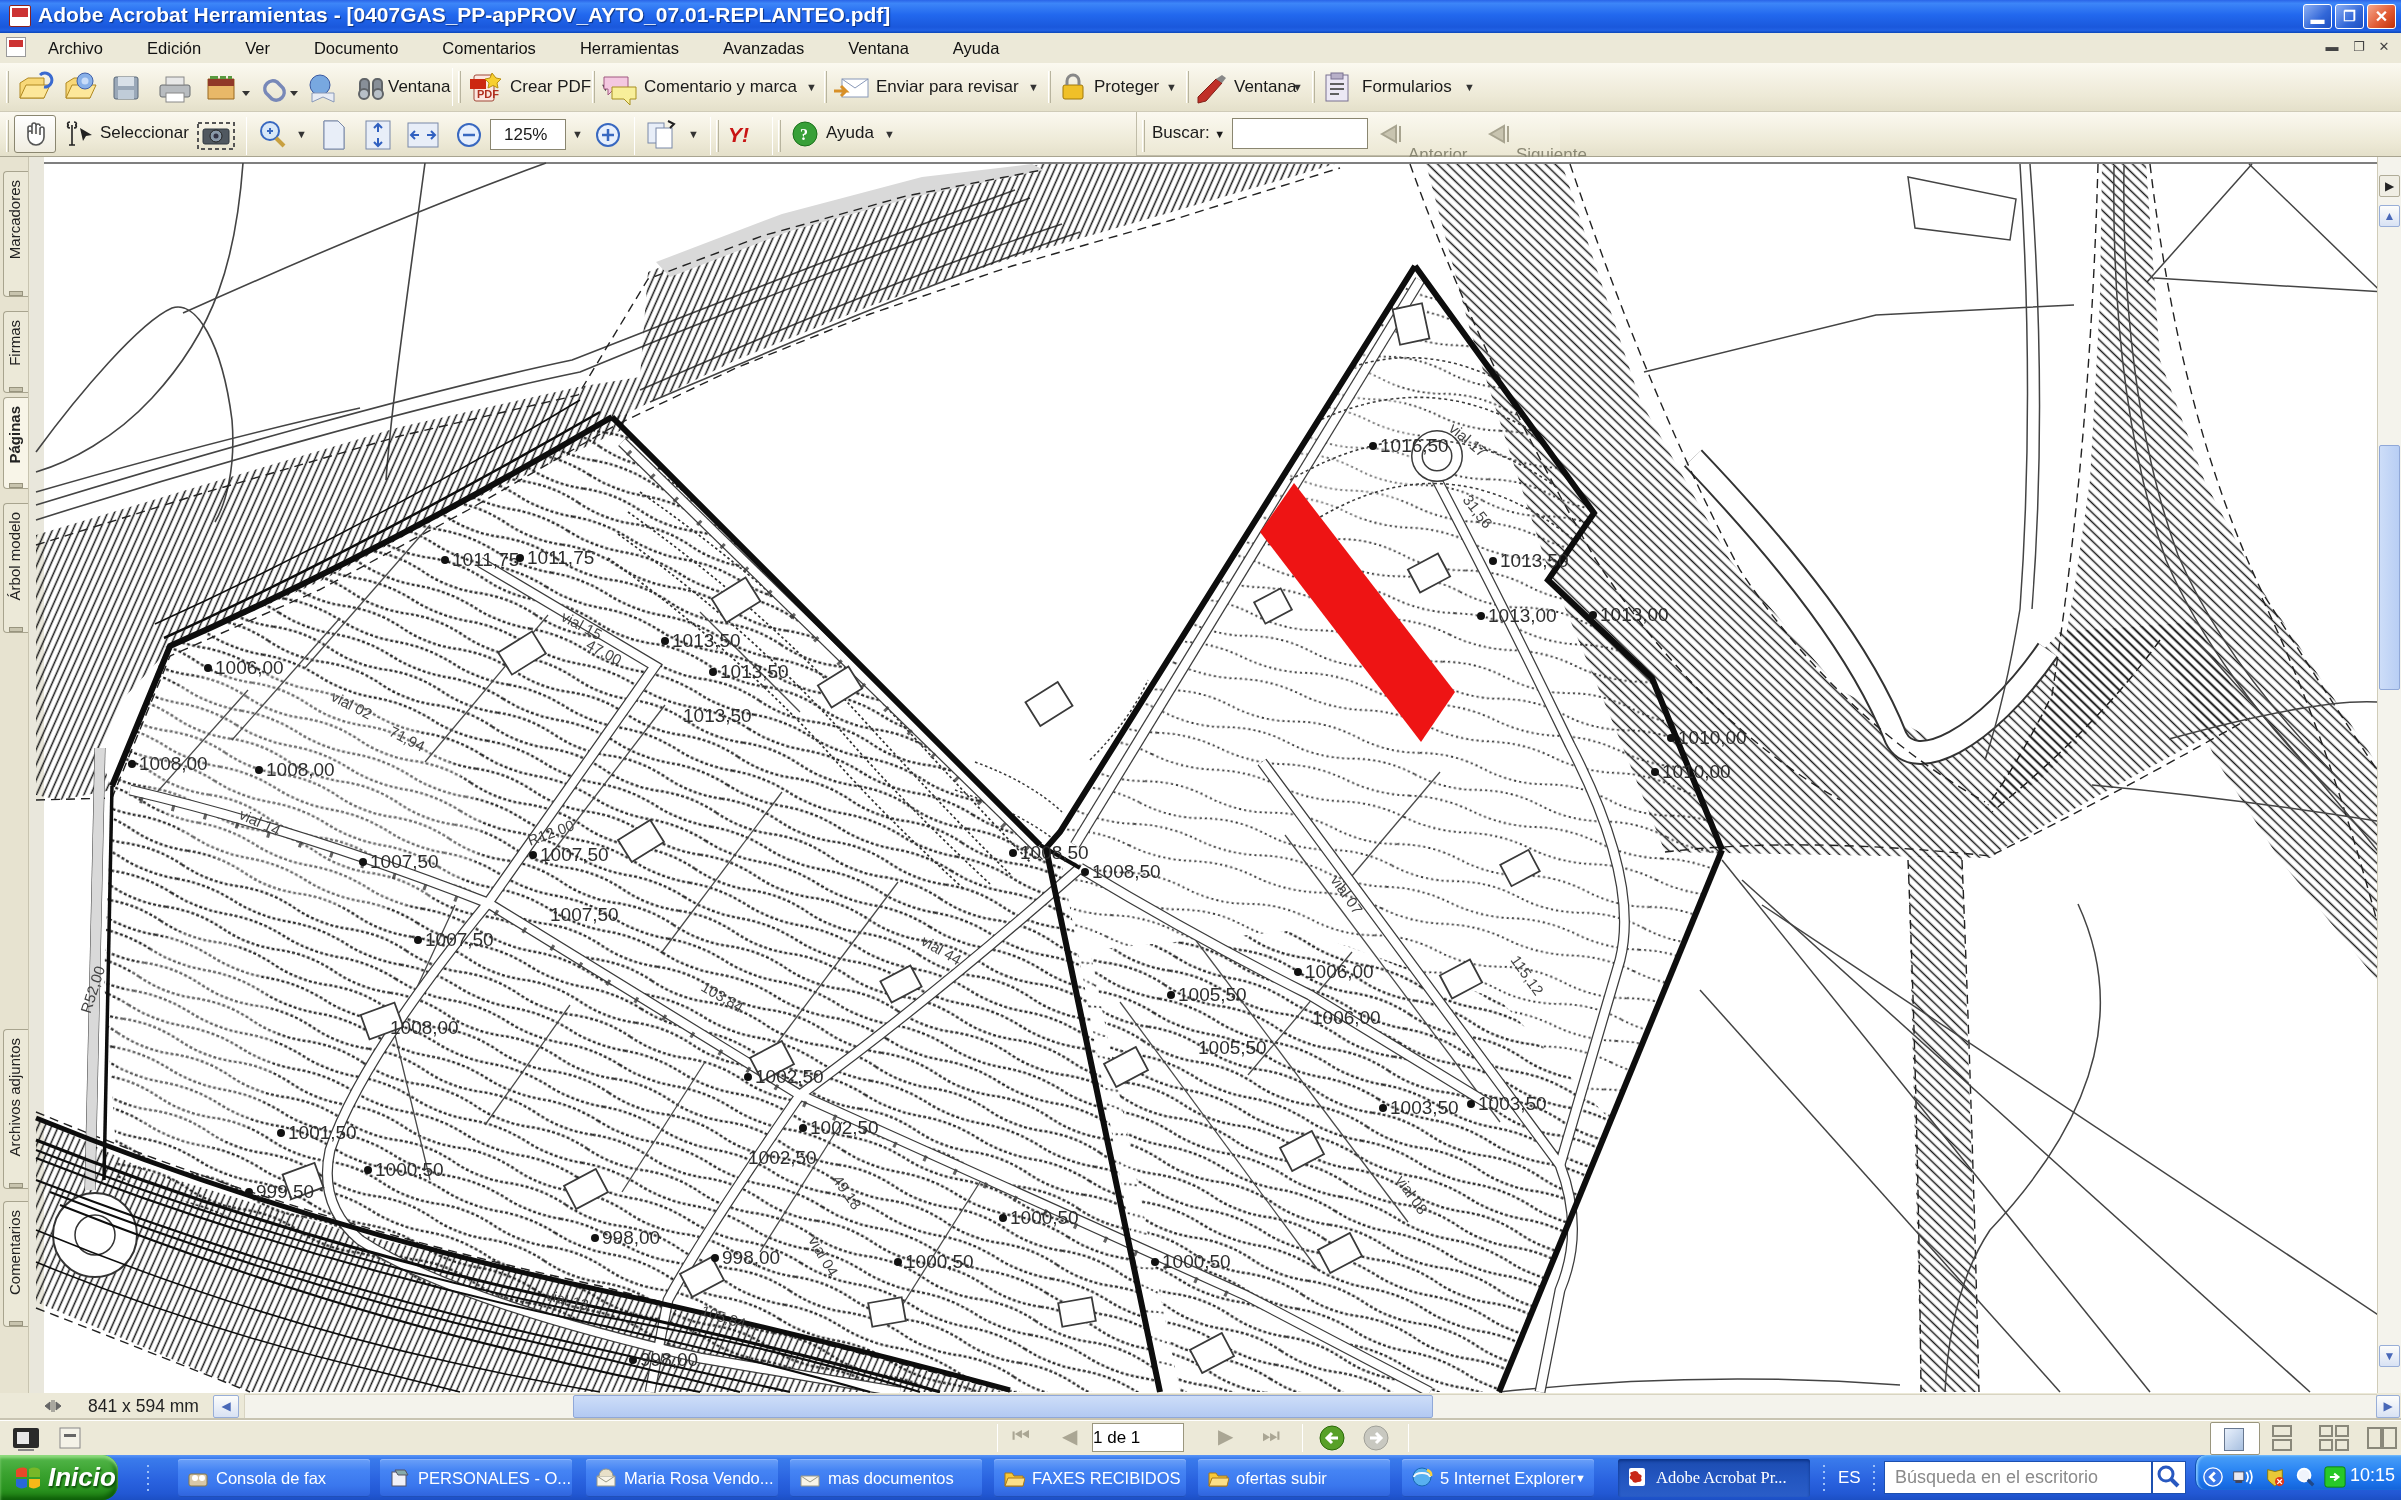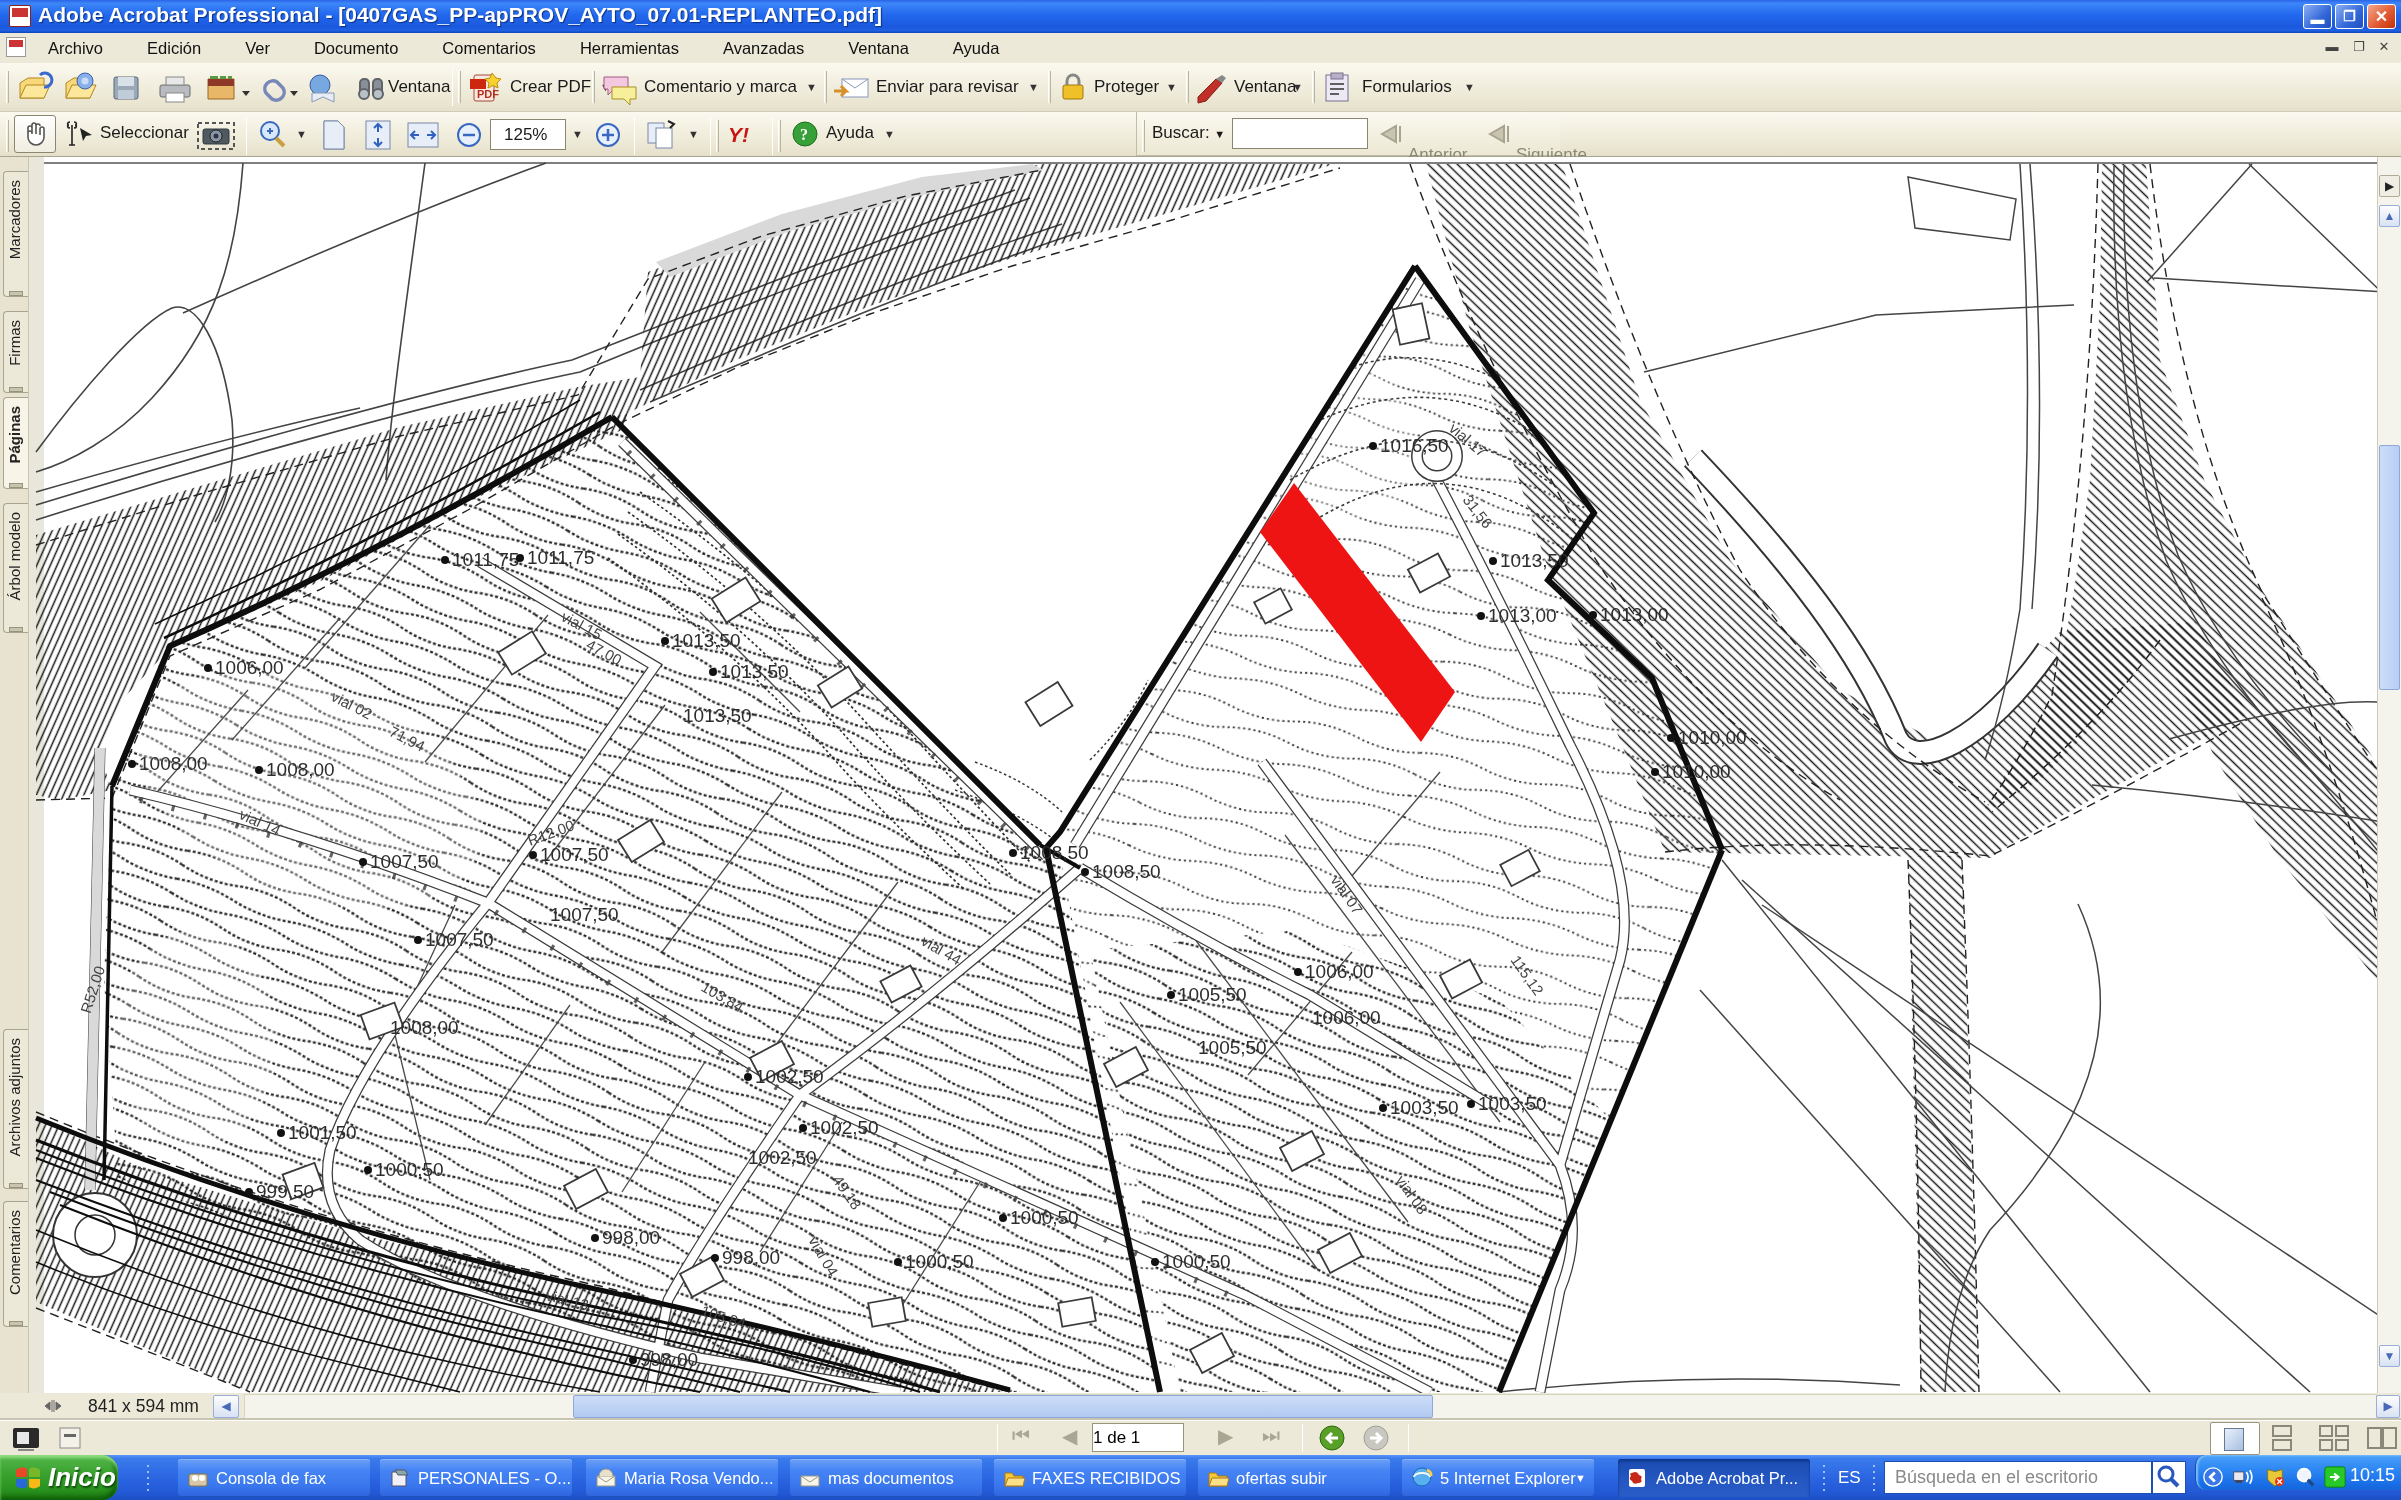--- a/index.html
+++ b/index.html
@@ -46,41 +46,41 @@
 #status1{position:absolute;left:0;top:1393px;width:2401px;height:27px;background:#ece9d8;font-size:17.5px;color:#222;padding-left:29px;}
 #htrack{position:absolute;left:244px;top:1px;width:2133px;height:25px;background:#f4f3ec;border:1px solid #d8d4c2;}
 #hthumb{position:absolute;left:573px;top:2px;width:860px;height:23px;background:linear-gradient(180deg,#cdddf8,#b2c9f2);border:1px solid #90a8d8;border-radius:2px;}
 #status2{position:absolute;left:0;top:1420px;width:2401px;height:35px;background:#ece9d8;border-top:1px solid #fff;box-shadow:0 -2px 0 #c8c4b2;font-size:18px;}
 .nav{position:absolute;top:3px;color:#aaa694;font-size:20px;}
 
 #taskbar{position:absolute;left:0;top:1455px;width:2401px;height:45px;
  background:linear-gradient(180deg,#5a95f8 0%,#3a7bec 8%,#2a63e0 55%,#2258d4 85%,#1c4fc4 100%);}
 .tbtn{position:absolute;top:4px;height:38px;width:192px;border-radius:3px;background:linear-gradient(180deg,#6ba0f8 0%,#4584f4 30%,#3a77ee 70%,#2f63dc 100%);
  box-shadow:inset 0 1px 0 #8cb4fa, inset 0 -1px 0 #2050b8;color:#fff;font-size:16.5px;line-height:38px;white-space:nowrap;overflow:hidden;}
-.tbtn.active{background:linear-gradient(180deg,#1c4bb0 0%,#2356c0 50%,#2a5dc8 100%);box-shadow:inset 0 2px 3px #0c3488;}
+.tbtn.active{background:linear-gradient(180deg,#1c4bb0 0%,#2356c0 50%,#2a5dc8 100%);box-shadow:inset 0 2px 3px #0c3488;font-family:Liberation Serif, serif;}
 .ticon{display:inline-block;width:22px;height:18px;margin:0 7px 0 9px;vertical-align:-4px;}
 #start{position:absolute;left:0;top:0;width:118px;height:45px;border-radius:0 16px 16px 0;
  background:linear-gradient(180deg,#55b84c 0%,#3ba330 40%,#2a9420 75%,#1e7c12 100%);
  box-shadow:inset 0 3px 3px #90dc80, inset -3px -3px 5px #0c5c08;
  color:#fff;font-size:26px;font-weight:bold;font-style:italic;line-height:44px;text-shadow:1px 2px 2px #0a4a08;}
 .dots{position:absolute;top:8px;width:4px;height:30px;background-image:radial-gradient(circle,#9ec0f8 30%,transparent 32%);background-size:4px 6px;}
 #tray{position:absolute;right:0;top:0;width:206px;height:35px;
  background:linear-gradient(180deg,#4aa0f8 0%,#2e88f4 40%,#1a70e8 80%,#1464d8 100%);
  box-shadow:inset 2px 1px 2px #7cc0fc;border-left:1px solid #1050b0;border-radius:10px 0 0 10px;color:#fff;}
 #clock{position:absolute;right:6px;top:10px;font-size:18px;color:#fff;}
 .trayicn{position:absolute;top:11px;width:22px;height:22px;}
 #essep{position:absolute;top:4px;height:38px;color:#fff;font-size:17px;}
 #searchbox{position:absolute;top:6px;height:33px;background:#fff;border:1px solid #1c50b0;color:#8a8a8a;font-size:18px;line-height:31px;}
 </style>
 </head>
 <body>
 <div id="app">
   <div id="titlebar">
     <div class="pdficon"></div>
-    <div id="titletext">Adobe Acrobat Professional - [0407GAS_PP-apPROV_AYTO_07.01-REPLANTEO.pdf]</div>
+    <div id="titletext">Adobe Acrobat Herramientas - [0407GAS_PP-apPROV_AYTO_07.01-REPLANTEO.pdf]</div>
     <div class="winbtn" id="btnmin"><span style="position:relative;top:3px">▬</span></div>
     <div class="winbtn" id="btnmax">❐</div>
     <div class="winbtn" id="btncls">✕</div>
   </div>
   <div id="menubar">
     <span id="menuicon"></span><span class="mi">Archivo</span><span class="mi">Edición</span><span class="mi">Ver</span><span class="mi">Documento</span><span class="mi">Comentarios</span><span class="mi">Herramientas</span><span class="mi">Avanzadas</span><span class="mi">Ventana</span><span class="mi">Ayuda</span>
     <div class="mwb" style="right:58px">▬</div>
     <div class="mwb" style="right:31px">❐</div>
     <div class="mwb" style="right:6px">✕</div>
   </div>

